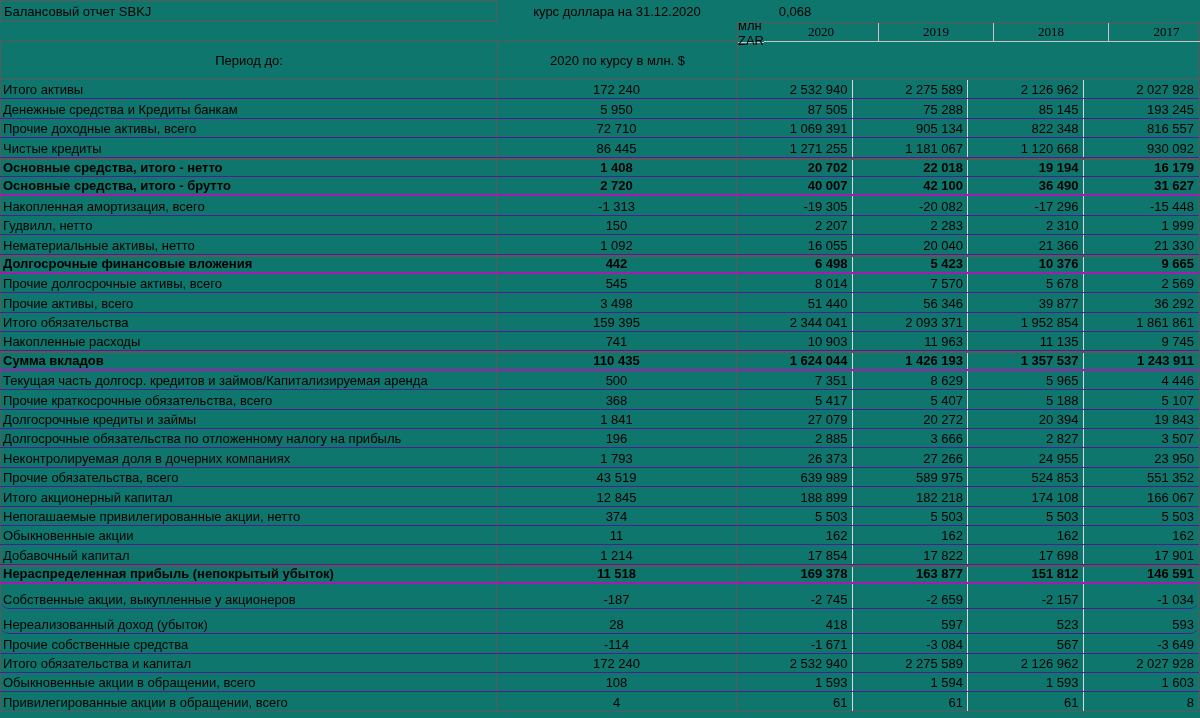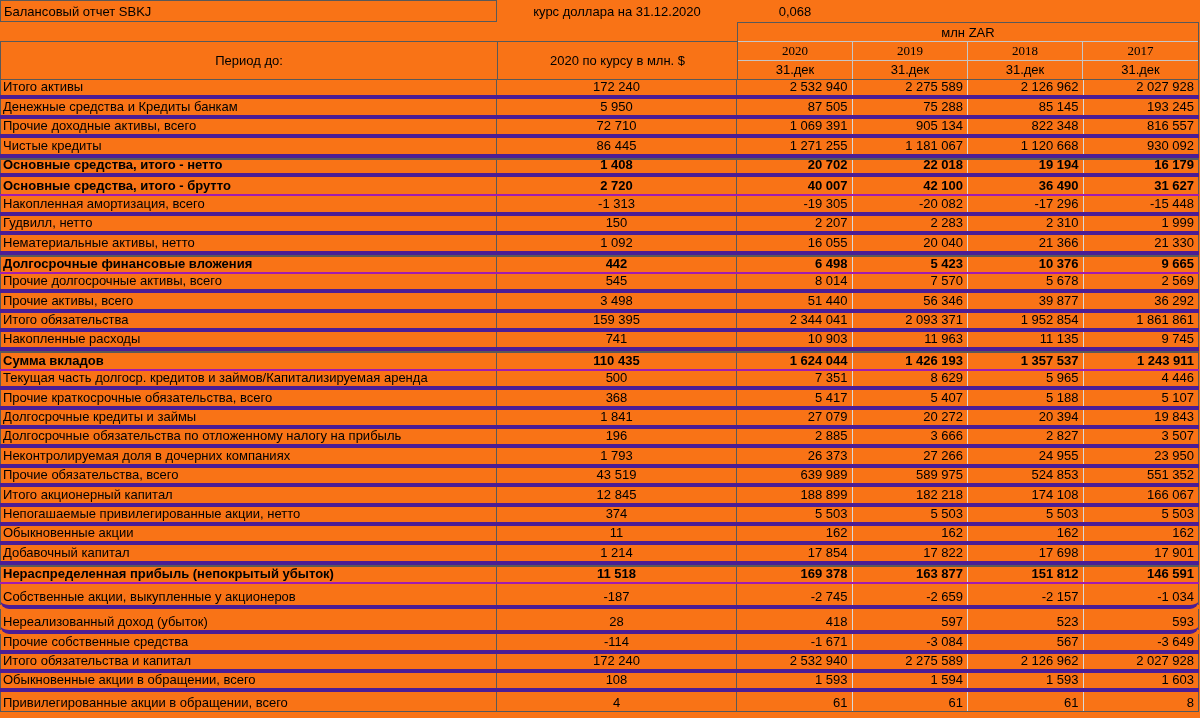--- a/index.html
+++ b/index.html
@@ -1,44 +1,44 @@
 <!DOCTYPE html>
 <html><head>
 <meta charset="utf-8">
 <style>
   * { margin:0; padding:0; box-sizing:border-box; }
   html,body { background:#fff; }
   body { font-family:"Liberation Sans", sans-serif; font-size:13px; color:#000; }
-  #sheet { position:relative; width:1200px; height:718px; background:#f97316; overflow:hidden; }
+  #sheet { position:relative; width:1200px; height:718px; background:#0f766e; overflow:hidden; }
 
   
   #header { position:relative; width:1199px; height:80px; }
   .title-cell { position:absolute; left:0; top:0; width:497px; height:22px;
     border:1px solid #595959; display:flex; align-items:center; padding-left:3px; }
   .rate-label { position:absolute; left:497px; top:0; width:240px; height:22px;
     display:flex; align-items:center; justify-content:center; }
   .rate-value { position:absolute; left:737px; top:0; width:116px; height:22px;
     display:flex; align-items:center; justify-content:center; }
   .period-cell { position:absolute; left:0; top:41px; width:498px; height:39px;
     border:1px solid #595959; display:flex; align-items:center; justify-content:center; }
   .usd-box { position:absolute; left:497px; top:41px; width:241px; height:39px;
     border:1px solid #595959; display:flex; align-items:center; justify-content:center; }
   .zar-box { position:absolute; left:737px; top:22px; width:462px; height:58px;
-    border:1px solid #595959; display:flex; flex-direction:column; }
+    border:1px solid #595959; display:flex; flex-direction:row; }
   .zar-title { height:20px; border-bottom:1px solid #c6c6c6; display:flex;
     align-items:center; justify-content:center; }
   .hdr-row { display:flex; height:19px; }
   .hdr-row.years { border-bottom:1px solid #c6c6c6;font-family:Liberation Serif, serif; }
   .hdr-cell { flex:0 0 115px; display:flex; align-items:center; justify-content:center;
     border-right:1px solid #c6c6c6; }
   .hdr-row .hdr-cell:last-child { border-right:none; }
 
   
   #table-body { position:absolute; left:0; top:80px; width:1199px; }
-  .r { display:flex; height:19.4px; border-bottom:4px solid #4c1d95; }
+  .r { display:flex; height:19.4px; border-bottom:1px solid #4c1d95; }
   .r.tall { height:25px;border-radius:9px; }
   .r.thick-top { border-top:2px solid #595959; }
   .r.thick-bottom { border-bottom:2px solid #a21caf; }
   .r.bold .c { font-weight:bold; }
   .r:last-child { border-bottom:1px solid #595959; }
   .c { display:flex; align-items:flex-end; padding-bottom:1px; overflow:hidden;
     white-space:nowrap; }
   .c.label { flex:0 0 497px; border-left:1px solid #595959; border-right:1px solid #595959;
     padding-left:2px; justify-content:flex-start; }
   .c.usd { flex:0 0 240px; border-right:1px solid #595959; justify-content:center; }

